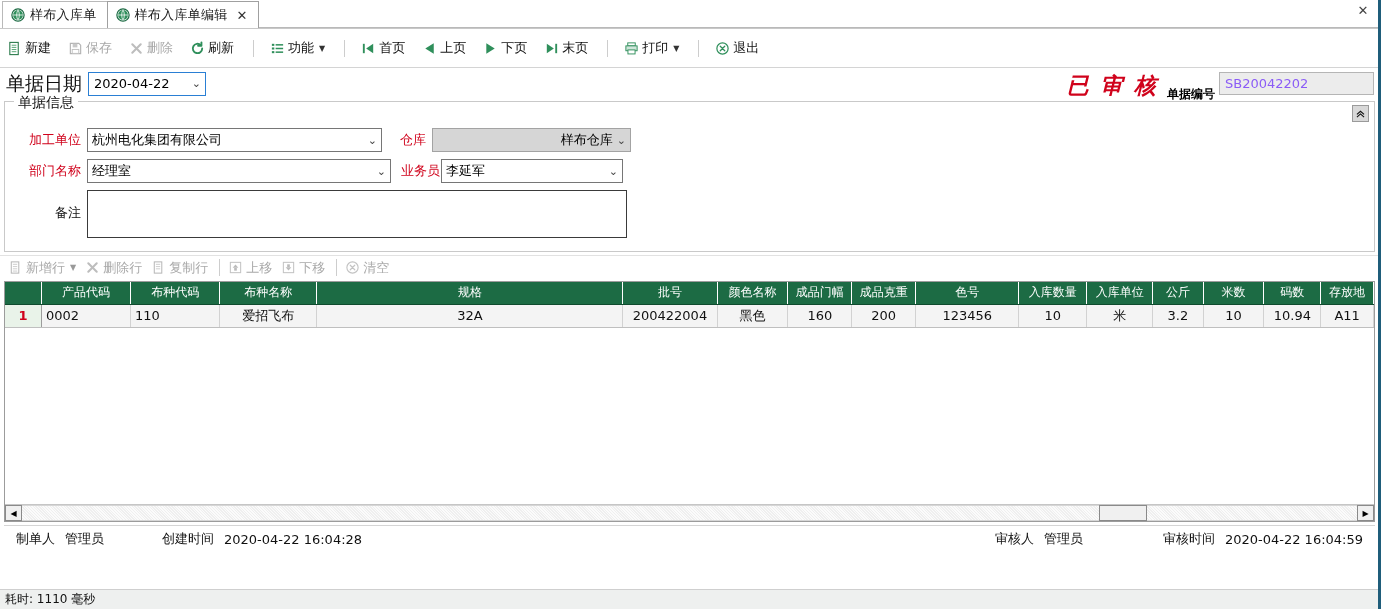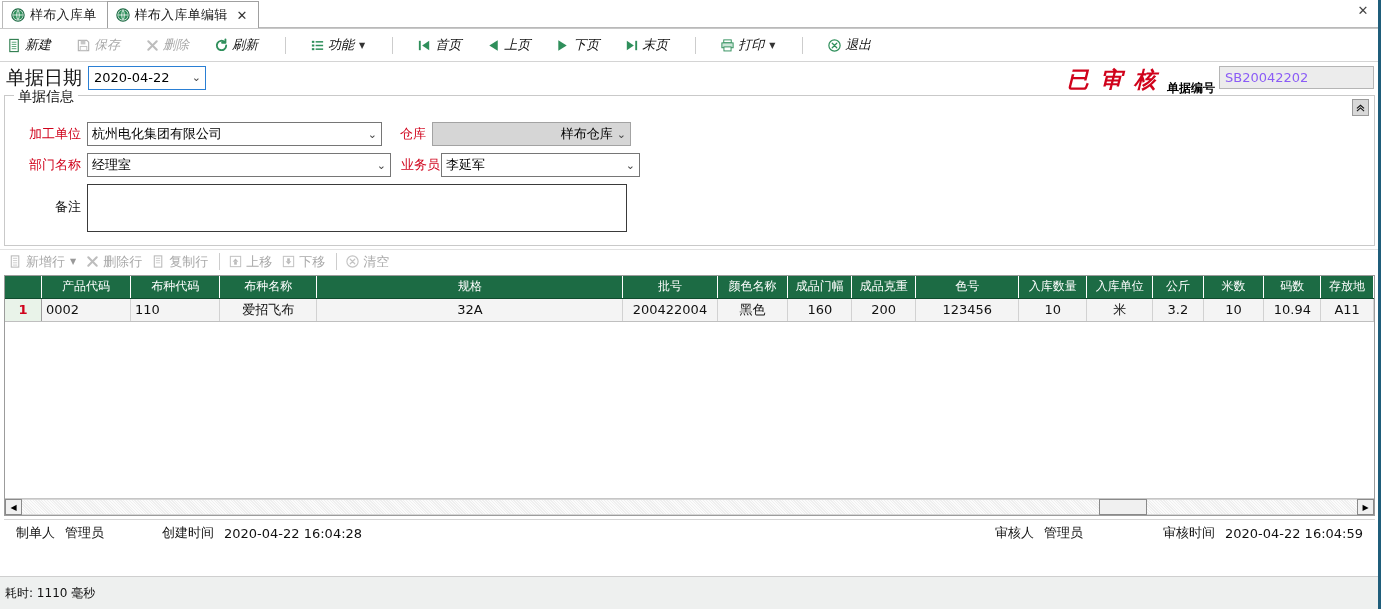--- a/index.html
+++ b/index.html
@@ -73,28 +73,27 @@
 
   
   .globe {
     width: 14px; height: 14px;
     flex: 0 0 14px;
     display: inline-block;
   }
 
   
   .toolbar {
-    height: 33px;
+    height: 39px;
     display: flex;
     align-items: center;
     background: #ffffff;
     border-bottom: 1px solid #d4d4d4;
     padding-left: 4px;
-    gap: 16px;
-    font-style: italic;
+    gap: 8px;
   }
   .tbtn {
     display: flex; align-items: center; gap: 3px;
     height: 23px; padding: 0 6px 0 3px;
     font-size: 13px; color: #111;
     cursor: pointer;
     white-space: nowrap;
   }
   .tbtn.disabled { color: #a9a9a9; cursor: default; }
   .tbtn .caret {
@@ -319,21 +318,21 @@
     align-items: center;
     font-size: 13px;
   }
   .f-item { display: flex; align-items: center; gap: 10px; white-space: nowrap; }
   .f-label { color: #111; }
   .f-value { color: #111; }
 
   .statusbar {
     position: absolute;
     left: 0; right: 0; bottom: 0;
-    height: 33px;
+    height: 20px;
     background: #eef0ef;
     border-top: 1px solid #cfcfcf;
     display: flex;
     align-items: center;
     padding-left: 5px;
     font-size: 12px;
     color: #111;
   }
 </style>
 </head>
@@ -530,21 +529,21 @@
       </div>
     </div>
 
     <div class="frow" style="left:14px; top:57px;">
       <span class="flabel" style="width:62px;">部门名称</span>
       <div class="combo" style="width:304px; margin-left:6px;">
         <span class="val">经理室</span>
         <span class="chev">⌄</span>
       </div>
       <span class="flabel" style="width:34px; margin-left:10px;">业务员</span>
-      <div class="combo" style="width:199px; margin-left:6px;">
+      <div class="combo" style="width:182px; margin-left:6px;">
         <span class="val">李延军</span>
         <span class="chev">⌄</span>
       </div>
     </div>
 
     <div class="frow" style="left:14px; top:88px; align-items:flex-start;">
       <span class="flabel dark" style="width:62px; margin-top:14px;">备注</span>
       <textarea class="memo" style="width: 540px; height: 48px; margin-left: 6px;" placeholder=""></textarea>
     </div>
   </div>

